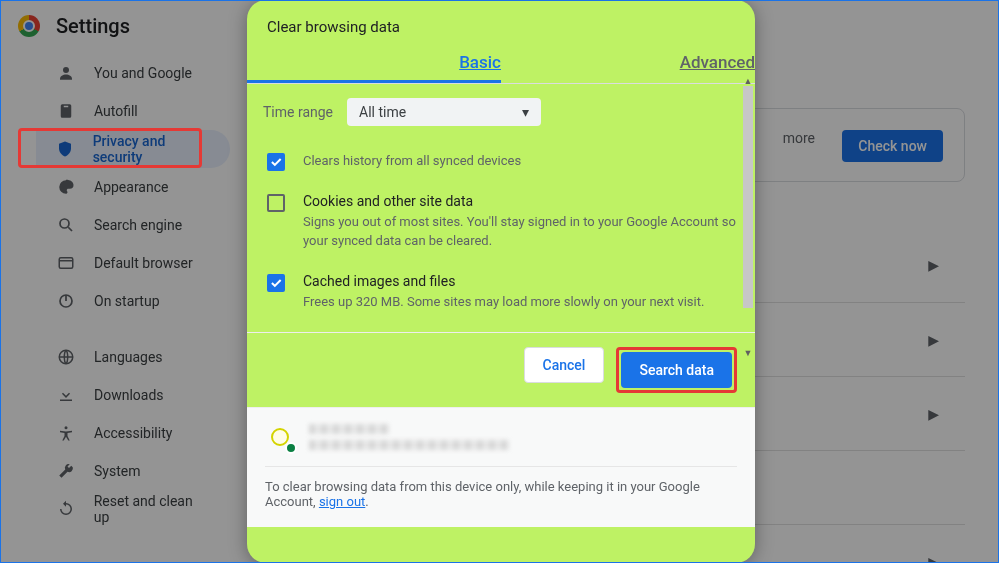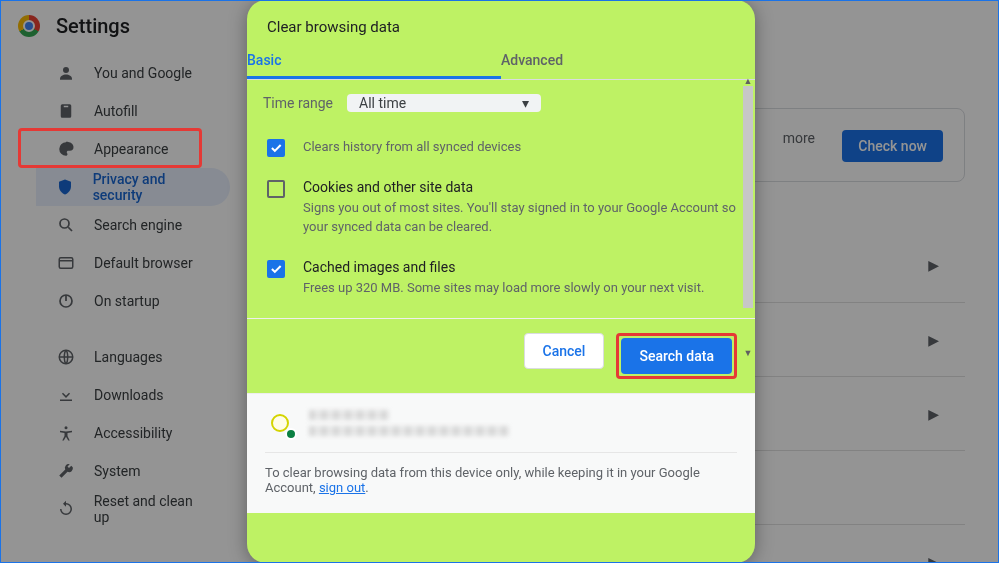--- a/index.html
+++ b/index.html
@@ -36,31 +36,31 @@
   .more{position:absolute; top:30px; right:172px; color:#5f6368; font-size:14px;}
   .rows{position:absolute; left:6px; right:22px; top:128px;}
   .row{ height:74px; border-top:1px solid #e0e0e0; display:flex; align-items:center; justify-content:flex-end; padding-right:26px; color:#5f6368;}
   .row:first-child{border-top:none;}
   .chev{ font-size:14px; color:#5f6368;}
   
   .dialog{ position:absolute; left:247px; top:0; width:508px; height:563px; background:#bef264;
     border-radius:19px; box-shadow:0 2px 18px rgba(0,0,0,.35); overflow:hidden; }
   .dlg-title{ padding:18px 20px 4px; font-size:15px; color:#202124; }
   .tabs{ display:flex; border-bottom:1px solid #dadce0; }
-  .tab{ flex:1; text-align:left; padding:12px 0 11px; font-size:14px; color:#5f6368; font-weight:500; cursor:pointer; }
+  .tab{ flex:1; text-align:right; padding:12px 0 11px; font-size:17px; color:#5f6368; font-weight:500; cursor:pointer;text-decoration:underline; }
   .tab.active{ color:#1a73e8; border-bottom:3px solid #1a73e8; padding-bottom:8px; }
   .dlg-body{ position:relative; padding:14px 16px 6px 16px; }
   .scrollbar{ position:absolute; right:0; top:86px; width:14px; height:260px; }
   .sc-track{ position:absolute; inset:0; }
   .sc-thumb{ position:absolute; top:0; left:2px; width:10px; height:222px; background:#c7c7c7; }
   .sc-btn{ position:absolute; left:2px; width:10px; height:10px; font-size:9px; text-align:center; color:#606060;}
   .sc-btn.up{top:-10px;} .sc-btn.down{bottom:-12px;}
   .tr-row{ display:flex; align-items:center; gap:14px; margin-bottom:18px; }
   .tr-label{ color:#5f6368; font-size:14px; }
-  .tr-select{ background:#f1f3f4; height:18px; width:194px; display:flex; align-items:center;
+  .tr-select{ background:#f1f3f4; height:28px; width:194px; display:flex; align-items:center;
     justify-content:space-between; padding:0 12px; border-radius:4px; color:#3c4043; font-size:14px; cursor:pointer;}
   .opt{ display:flex; gap:18px; padding:8px 0 14px 4px; }
   .cb{ width:18px; height:18px; flex-shrink:0; border:2px solid #5f6368; border-radius:2px;
     display:flex; align-items:center; justify-content:center; cursor:pointer; margin-top:1px;}
   .cb.checked{ background:#1a73e8; border-color:#1a73e8; color:#fff; }
   .opt-txt .t1{ font-size:14px; color:#202124; margin-bottom:4px;}
   .opt-txt .t2{ font-size:13px; color:#5f6368; line-height:1.45;}
   .dlg-actions{ display:flex; justify-content:flex-end; gap:12px; padding:14px 18px 14px; border-top:1px solid #eee; }
   .btn{ height:36px; padding:8px 18px; border-radius:4px; font-size:14px; font-weight:500;
     display:flex; align-items:center; cursor:pointer;}
@@ -99,35 +99,35 @@
       <span>You and Google</span>
     </div>
     <div class="sb-item">
       <span class="sb-icon">
           <svg width="18" height="18" viewBox="0 0 24 24" fill="currentColor">
             <path d="M7 3h10a2 2 0 012 2v14a2 2 0 01-2 2H7a2 2 0 01-2-2V5a2 2 0 012-2zm2 2v2h6V5H9z"></path>
           </svg>
         </span>
       <span>Autofill</span>
     </div>
+    <div class="sb-item sel">
+      <span class="sb-icon">
+          <svg width="18" height="18" viewBox="0 0 24 24" fill="currentColor">
+            <path d="M12 2l8 3v6c0 5-3.4 9.3-8 11-4.6-1.7-8-6-8-11V5l8-3z"></path>
+          </svg>
+        </span>
+      <span>Privacy and security</span>
+    </div>
     <div class="sb-item">
       <span class="sb-icon">
           <svg width="18" height="18" viewBox="0 0 24 24" fill="currentColor">
             <path d="M12 3a9 9 0 100 18c1 0 2-.8 2-2 0-.5-.2-1-.5-1.3-.3-.4-.5-.8-.5-1.3 0-1.1.9-2 2-2h2a5 5 0 005-5c0-4-4-7-10-7z"></path>
           </svg>
         </span>
       <span>Appearance</span>
-    </div>
-    <div class="sb-item sel">
-      <span class="sb-icon">
-          <svg width="18" height="18" viewBox="0 0 24 24" fill="currentColor">
-            <path d="M12 2l8 3v6c0 5-3.4 9.3-8 11-4.6-1.7-8-6-8-11V5l8-3z"></path>
-          </svg>
-        </span>
-      <span>Privacy and security</span>
     </div>
     <div class="sb-item">
       <span class="sb-icon">
           <svg width="18" height="18" viewBox="0 0 24 24" fill="none" stroke="currentColor" stroke-width="2.3">
             <circle cx="10" cy="10" r="6"></circle>
             <path d="M20 20l-5-5"></path>
           </svg>
         </span>
       <span>Search engine</span>
     </div>

